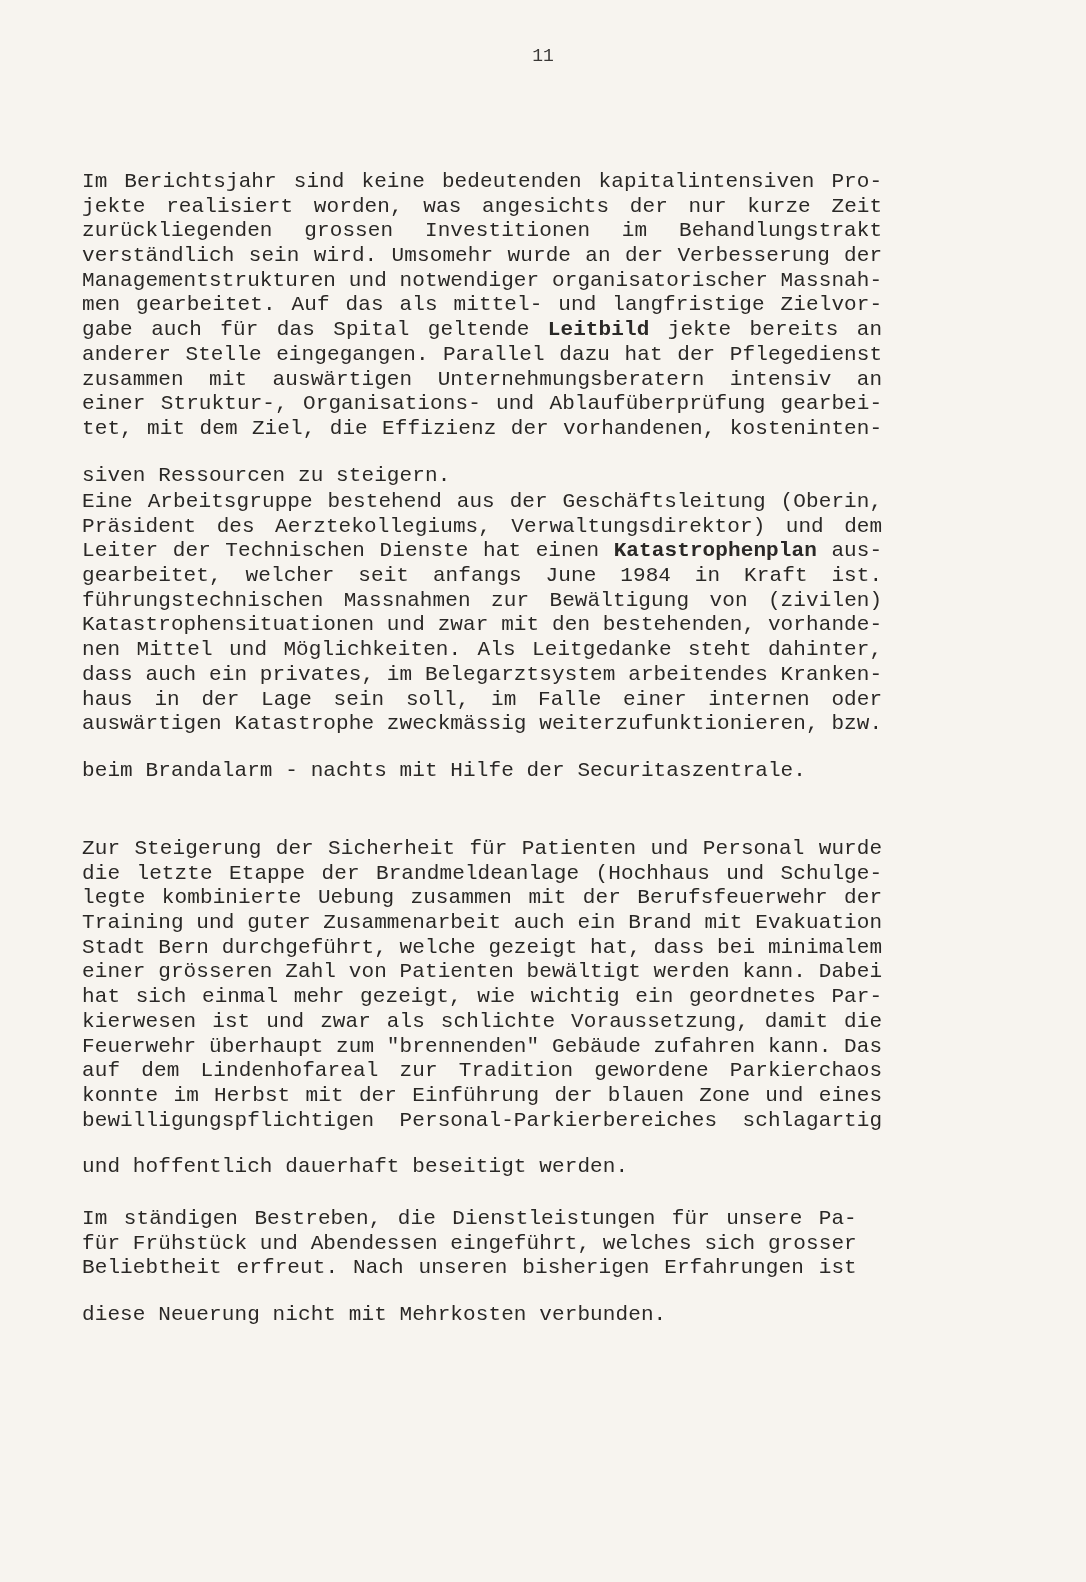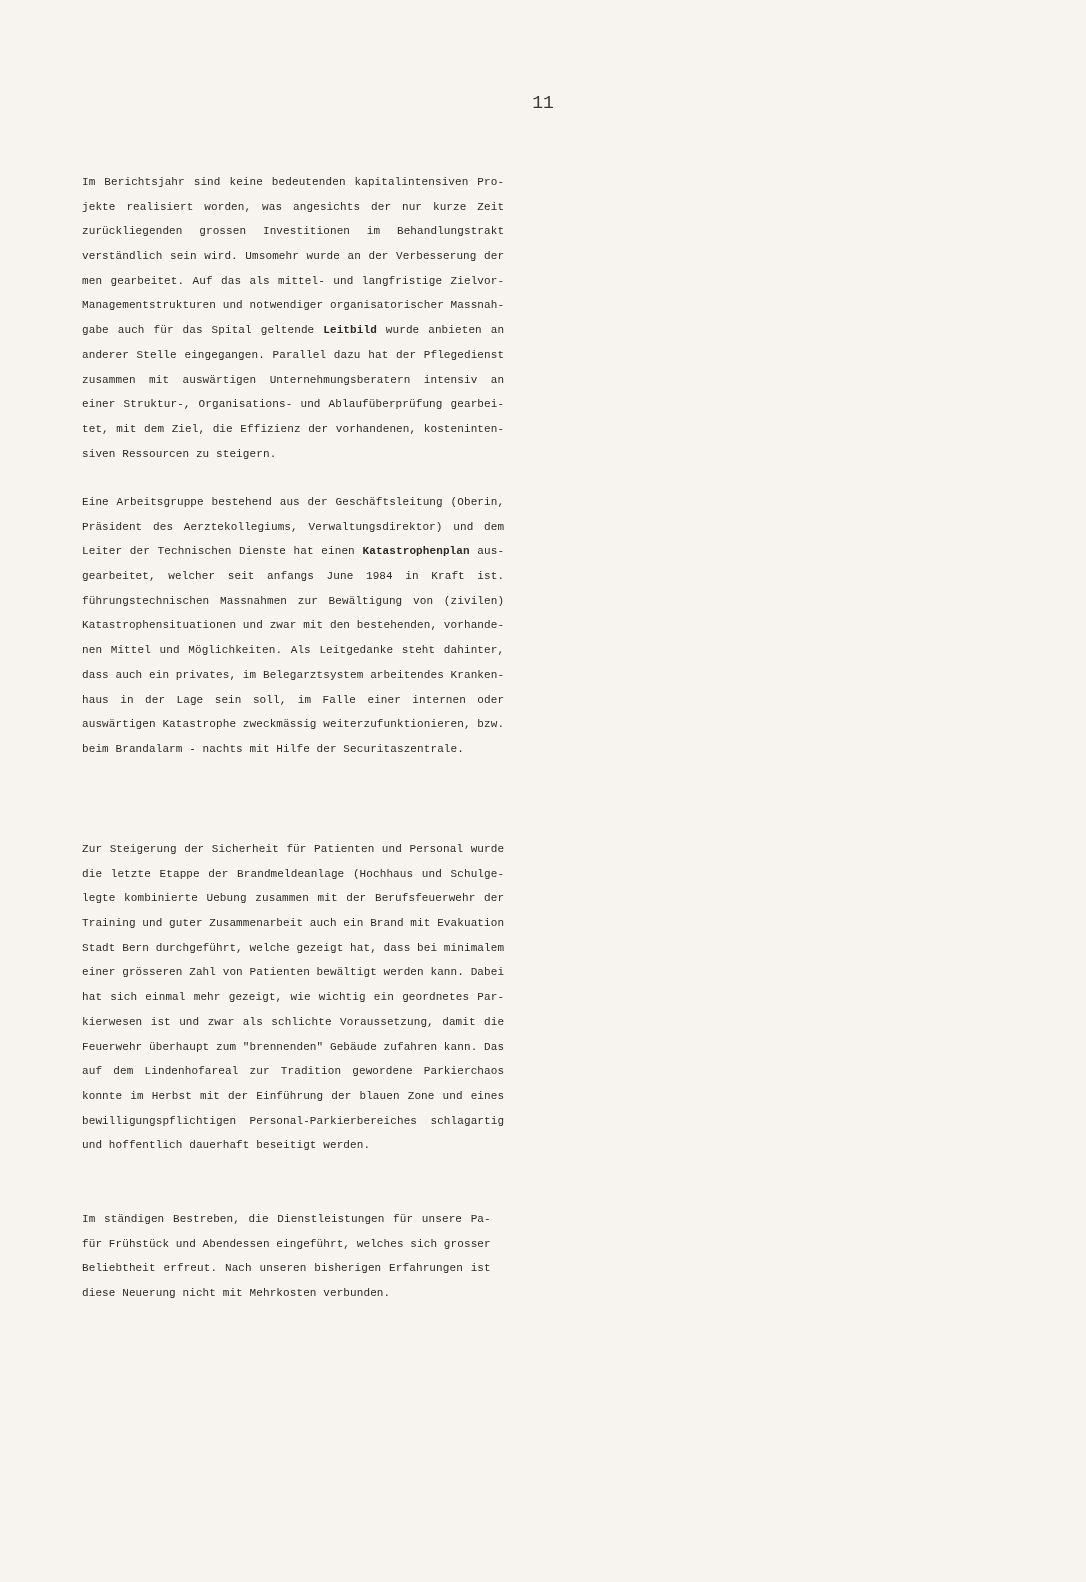--- a/index.html
+++ b/index.html
@@ -10,59 +10,58 @@
     overflow: hidden;
     font-family: "Liberation Mono", "DejaVu Sans Mono", monospace;
     color: #2a2826;
   }
   .page-number {
     position: absolute;
     top: 46px; left: 0; width: 1086px;
     text-align: center;
     font-size: 18px;
     color: #3a3836;
-    margin-top: 47px;
   }
   .body-text {
     position: absolute;
     left: 82px; top: 170px;
     width: 868px;
   }
   .para { margin: 0 0 24.7px 0; }
   .line {
     display: block;
     height: 24.7px;
     line-height: 24.7px;
-    font-size: 11px;
+    font-size: 21px;
     white-space: nowrap;
     text-align: justify;
     text-align-last: justify;
     letter-spacing: 0.1px;
   }
-  .line.last { text-align-last: left; }
+  .line.last { text-align-last: left; margin-top: 22px; }
   .line b { font-weight: bold; }
   .p1 { position: absolute; top: 0; }
   .p2 { position: absolute; top: 320px; }
   .p3 { position: absolute; top: 667px; }
   .p4 { position: absolute; top: 1037px; }
 </style>
 </head>
 <body>
 
 <div class="page-number">11</div>
 
 <div class="body-text">
   <div class="para p1">
       <span class="line">Im Berichtsjahr sind keine bedeutenden kapitalintensiven Pro-</span>
       <span class="line">jekte realisiert worden, was angesichts der nur kurze Zeit</span>
       <span class="line">zurückliegenden grossen Investitionen im Behandlungstrakt</span>
       <span class="line">verständlich sein wird. Umsomehr wurde an der Verbesserung der</span>
+      <span class="line">Managementstrukturen und notwendiger organisatorischer Massnah-</span>
       <span class="line">men gearbeitet. Auf das als mittel- und langfristige Zielvor-</span>
-      <span class="line">Managementstrukturen und notwendiger organisatorischer Massnah-</span>
-      <span class="line"><span>gabe auch für das Spital geltende </span><b>Leitbild</b><span> wurde anbieten an</span></span>
+      <span class="line"><span>gabe auch für das Spital geltende </span><b>Leitbild</b><span> jekte bereits an</span></span>
       <span class="line">anderer Stelle eingegangen. Parallel dazu hat der Pflegedienst</span>
       <span class="line">zusammen mit auswärtigen Unternehmungsberatern intensiv an</span>
       <span class="line">einer Struktur-, Organisations- und Ablaufüberprüfung gearbei-</span>
       <span class="line">tet, mit dem Ziel, die Effizienz der vorhandenen, kosteninten-</span>
       <span class="line last">siven Ressourcen zu steigern.</span>
     </div>
   <div class="para p2">
       <span class="line">Eine Arbeitsgruppe bestehend aus der Geschäftsleitung (Oberin,</span>
       <span class="line">Präsident des Aerztekollegiums, Verwaltungsdirektor) und dem</span>
       <span class="line"><span>Leiter der Technischen Dienste hat einen </span><b>Katastrophenplan</b><span> aus-</span></span>

